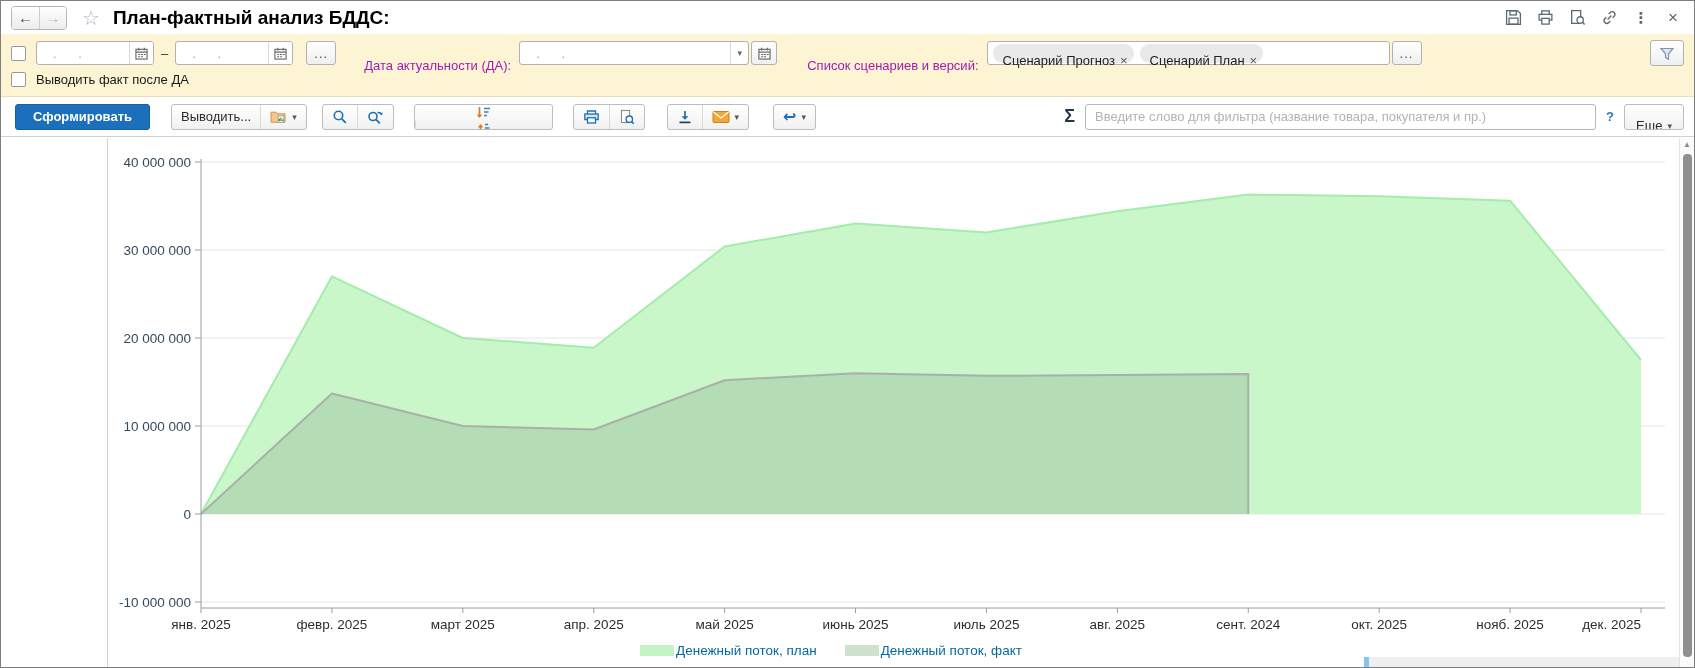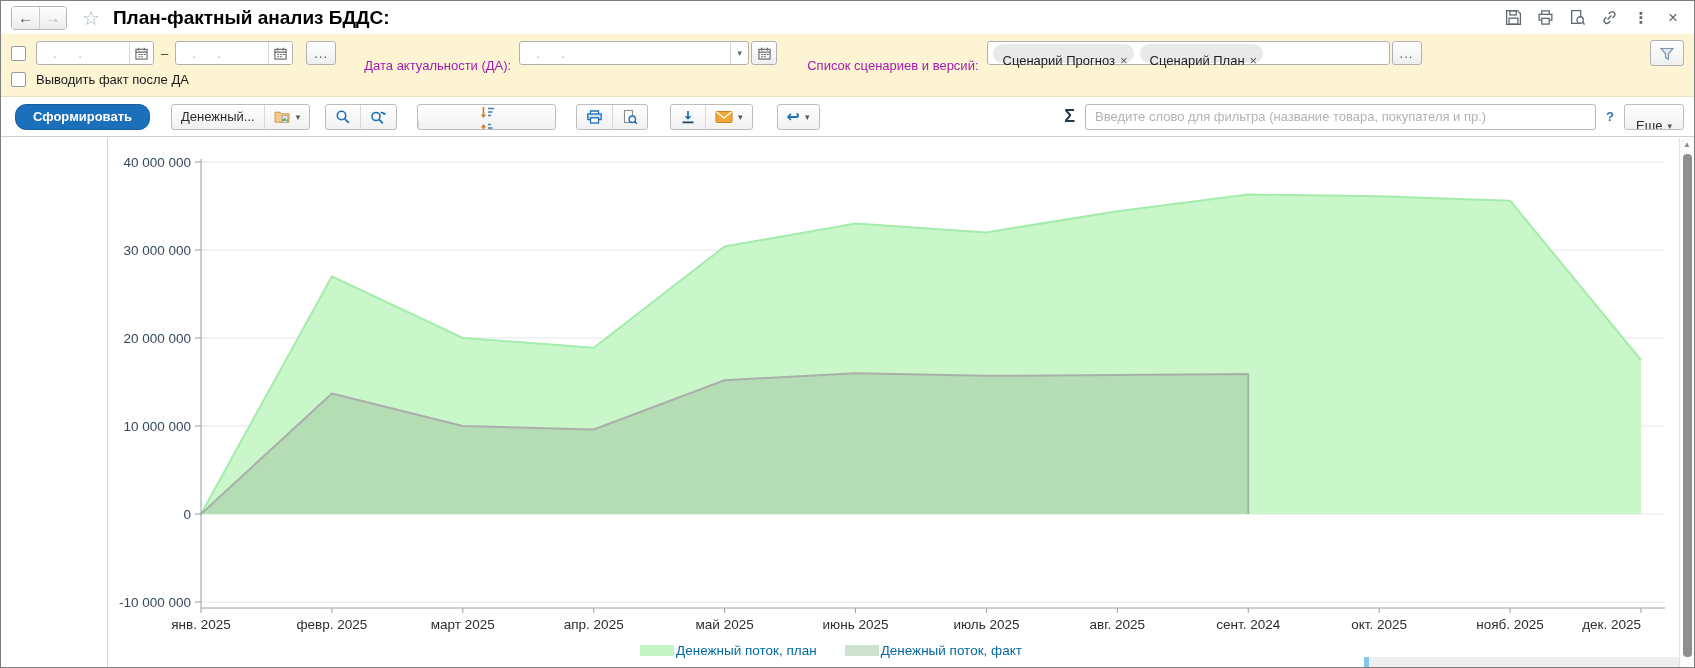--- a/index.html
+++ b/index.html
@@ -51,21 +51,21 @@
                background:#fff; border:1px solid #b1b1b1; border-radius:3px; }
   .chip { display:flex; align-items:center; height:19px; padding:14px 6px 0 10px; background:#e9e9e9;
           border-radius:10px; color:#222; white-space:nowrap; cursor:default; }
   .chip-x { margin-left:5px; color:#5a5a5a; font-size:13px; cursor:pointer; }
   .funnel-btn { margin-left:auto; width:34px; height:26px; }
   .fr2-label { margin-left:10px; }
   
   .toolbar { position:absolute; top:96px; left:0; right:0; height:40px; background:#fff;
              border-bottom:1px solid #cfcfcf; display:flex; align-items:center; padding:0 10px; }
   .btn-primary { height:26px; padding:0 17px; margin-left:4px; background:#1c6fbb; border:1px solid #175f9f;
-                 border-radius:11px; color:#fff; font-size:13px; font-weight:bold; cursor:pointer; }
+                 border-radius:3px; color:#fff; font-size:13px; font-weight:bold; cursor:pointer; }
   .btn-group { display:flex; align-items:stretch; height:26px; border:1px solid #bdbdbd; border-radius:3px;
                overflow:hidden; background:linear-gradient(#ffffff,#f1f1f1); }
   .tb-btn { display:flex; align-items:center; justify-content:center; padding:0 9px; color:#2b2b2b;
             cursor:pointer; white-space:nowrap; }
   .tb-btn + .tb-btn { border-left:1px solid #d9d9d9; }
   .caret { color:#555; font-size:9px; margin-left:5px; }
   .g1{margin-left:21px;} .g2{margin-left:15px;} .g3{margin-left:20px;flex-direction:column;} .g4{margin-left:20px;}
   .g5{margin-left:22px;} .g6{margin-left:24px;}
   .undo-glyph { color:#1e6fb8; font-size:16px; font-weight:bold; }
   .toolbar-right { margin-left:auto; display:flex; align-items:center; gap:10px; }
@@ -203,21 +203,21 @@
   <div class="frow2">
     <div class="cbx"></div>
     <div class="fr2-label">Выводить факт после ДА</div>
   </div>
 </div>
 
 <div class="toolbar">
   <button class="btn-primary">Сформировать</button>
 
   <div class="btn-group g1">
-    <div class="tb-btn">Денежный...</div>
+    <div class="tb-btn">Выводить...</div>
     <div class="tb-btn">
       <svg width="17" height="15" viewBox="0 0 17 15">
           <path d="M1 3.2h5l1.4 1.6H15v8.4H1z" fill="#f3c88a" stroke="#c99a4e" stroke-width="1"></path>
           <rect x="8.2" y="6.8" width="5.6" height="6.4" fill="#fff" stroke="#9a9a9a" stroke-width=".9"></rect>
           <path d="M9.4 12v-2.2M11 12V8.4M12.6 12v-1.4" stroke="#3f8f3f" stroke-width="1.2"></path>
         </svg>
       <span class="caret">▾</span>
     </div>
   </div>
 

